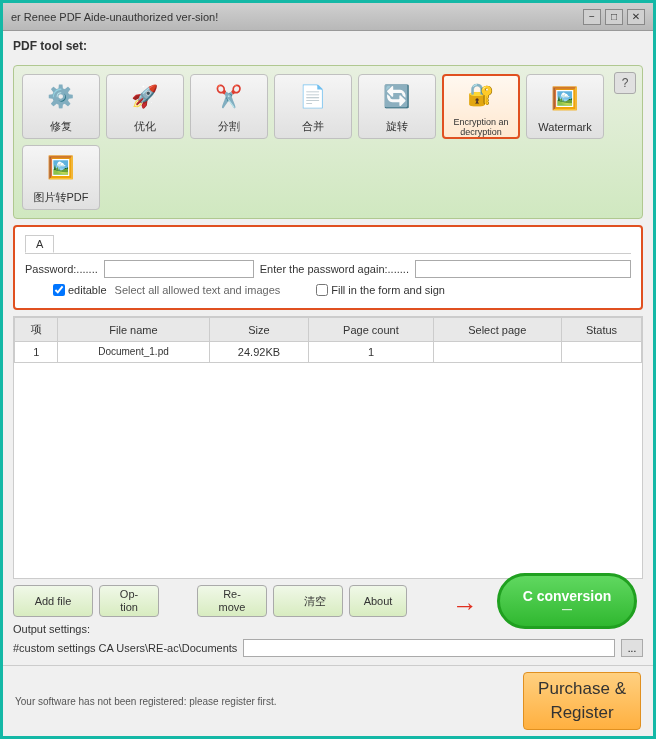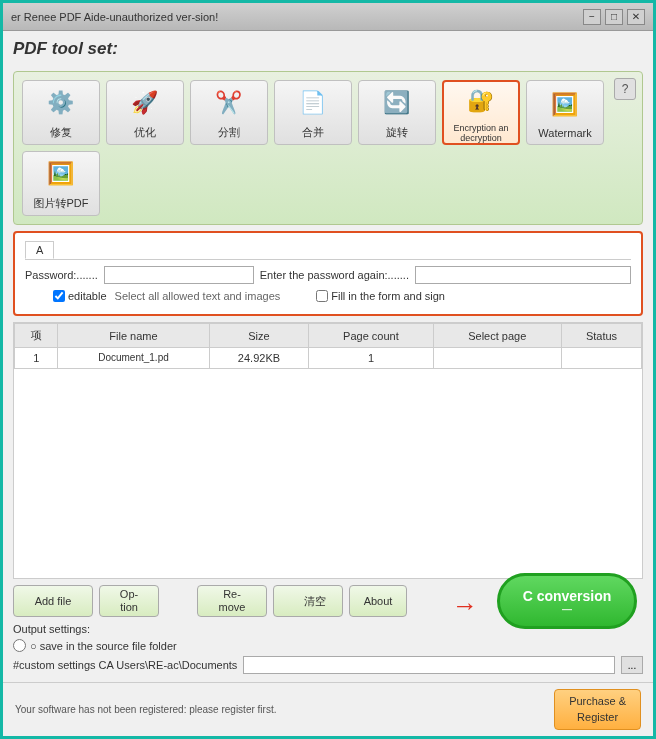--- a/index.html
+++ b/index.html
@@ -57,25 +57,24 @@
     .content-area {
       flex: 1;
       background: #f0f0f0;
       padding: 8px 10px;
       display: flex;
       flex-direction: column;
       gap: 6px;
     }
 
     .section-title {
-      font-size: 17px;
+      font-size: 12px;
       font-weight: bold;
       color: #333;
       margin-bottom: 6px;
-      font-style: italic;
     }
 
     
     .toolbar {
       display: flex;
       gap: 6px;
       align-items: center;
       flex-wrap: wrap;
     }
 
@@ -359,21 +358,21 @@
       color: #555;
       max-width: 340px;
     }
 
     .purchase-btn {
       background: linear-gradient(to bottom, #ffd080, #ffb040);
       border: 1px solid #e09020;
       border-radius: 4px;
       padding: 4px 14px;
       cursor: pointer;
-      font-size: 11px;
+      font-size: 17px;
       color: #333;
       text-align: center;
       line-height: 1.4;
     }
 
     .toolbar-area {
       background: linear-gradient(to bottom, #e8f0e0, #d0e8c0);
       border: 1px solid #b0c890;
       border-radius: 4px;
       padding: 8px;
@@ -516,24 +515,20 @@
           <span>C conversion</span>
           <span class="conversion-underscore">—</span>
         </button>
       </div>
     </div>
 
     <div class="output-section">
       <div style="font-size:11px; color:#333;">Output settings:</div>
 
 
-      <div class="radio-row">
-        <input type="radio" style="">
-        <span style="font-size:11px; color:#333;">○ save in the source file folder</span>
-      </div>
 
       <div class="output-row">
         <span class="output-label">#custom settings CA Users\RE-ac\Documents</span>
         <input class="output-input" type="text" style="">
         <button class="browse-btn">...</button>
       </div>
     </div>
 
   </div>
 

